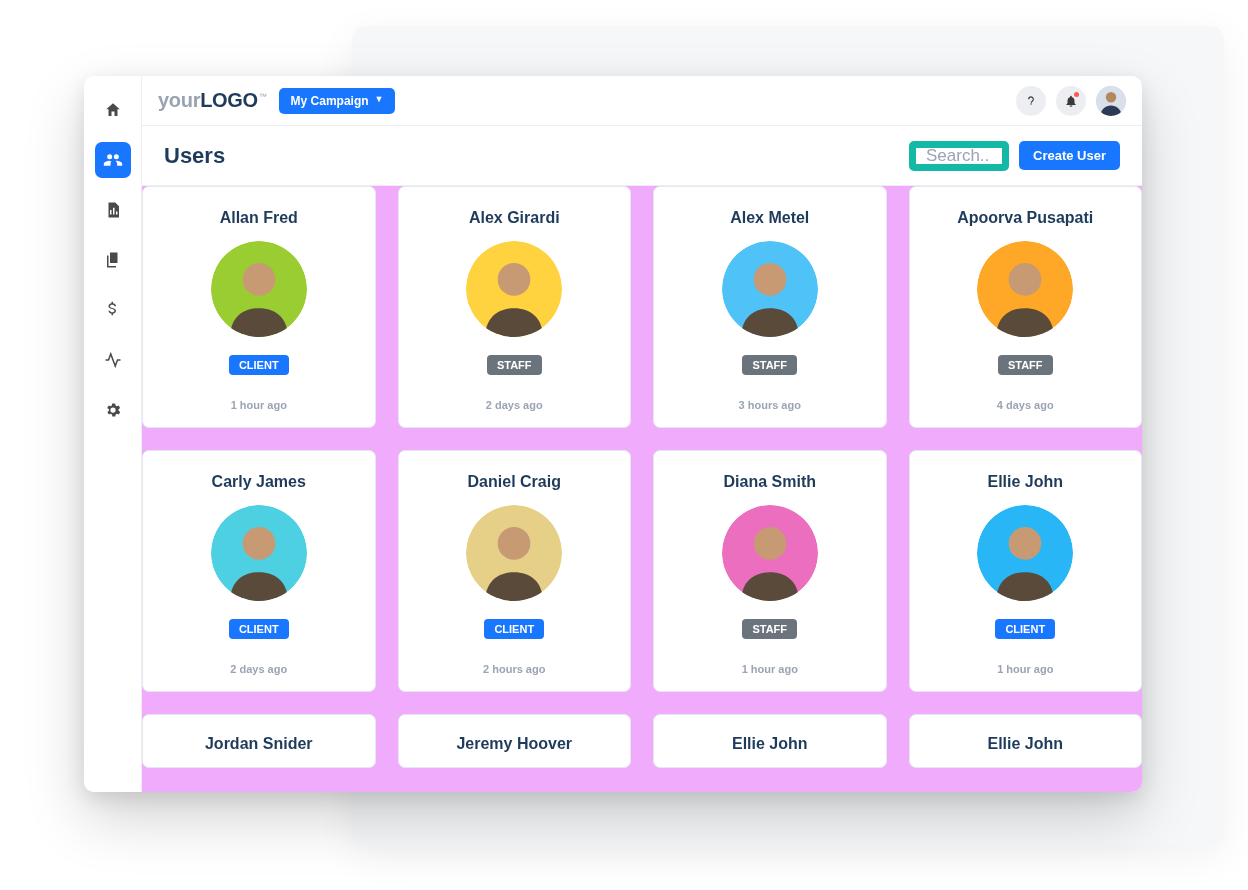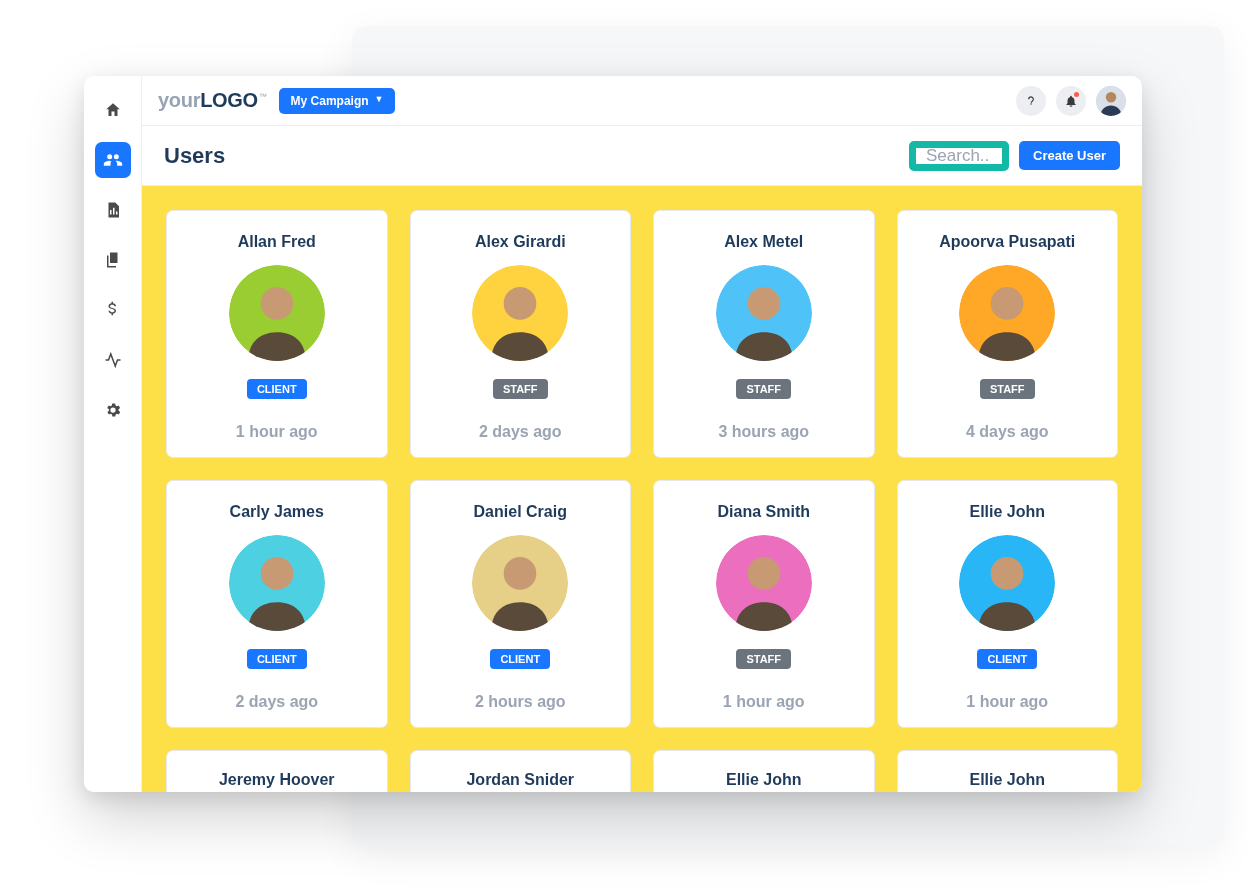--- a/index.html
+++ b/index.html
@@ -169,22 +169,21 @@
     border: none;
     font-size: 13px;
     font-weight: 600;
     padding: 7px 14px;
     border-radius: 5px;
     cursor: pointer;
   }
   
   .content {
     flex: 1;
-    background: #fde047;
-    padding: 24px;
+    background: #f0abfc;
     overflow: hidden;
   }
   .grid {
     display: grid;
     grid-template-columns: repeat(4, 1fr);
     gap: 22px;
   }
   .user-card {
     background: #fff;
     border: 1px solid #e5e8ee;
@@ -216,21 +215,21 @@
     font-size: 11px;
     font-weight: 700;
     color: #fff;
     padding: 4px 10px;
     border-radius: 4px;
     margin-bottom: 24px;
   }
   .role-CLIENT { background: #1976ff; }
   .role-STAFF  { background: #6b737d; }
   .time-ago {
-    font-size: 16px;
+    font-size: 11px;
     font-weight: 600;
     color: #9aa4b2;
   }
   .user-card.partial {
     min-height: 0;
     padding: 20px 12px 0;
   }
 </style>
 </head>
 <body>
@@ -409,24 +408,24 @@
               <svg viewBox="0 0 100 100">
                 <circle cx="50" cy="50" r="50" fill="#29B6F6"></circle>
                 <circle cx="50" cy="40" r="17" fill="#c79a73"></circle>
                 <path d="M20 100c0-20 13-30 30-30s30 10 30 30z" fill="#5a4a3a"></path>
               </svg>
             </div>
             <div class="role-badge role-CLIENT">CLIENT</div>
             <div class="time-ago">1 hour ago</div>
           </div>
           <div class="user-card partial">
+            <div class="user-name">Jordan Snider</div>
+          </div>
+          <div class="user-card partial">
             <div class="user-name">Jeremy Hoover</div>
-          </div>
-          <div class="user-card partial">
-            <div class="user-name">Jordan Snider</div>
           </div>
           <div class="user-card partial">
             <div class="user-name">Ellie John</div>
           </div>
           <div class="user-card partial">
             <div class="user-name">Ellie John</div>
           </div>
         </div>
     </div>
 

